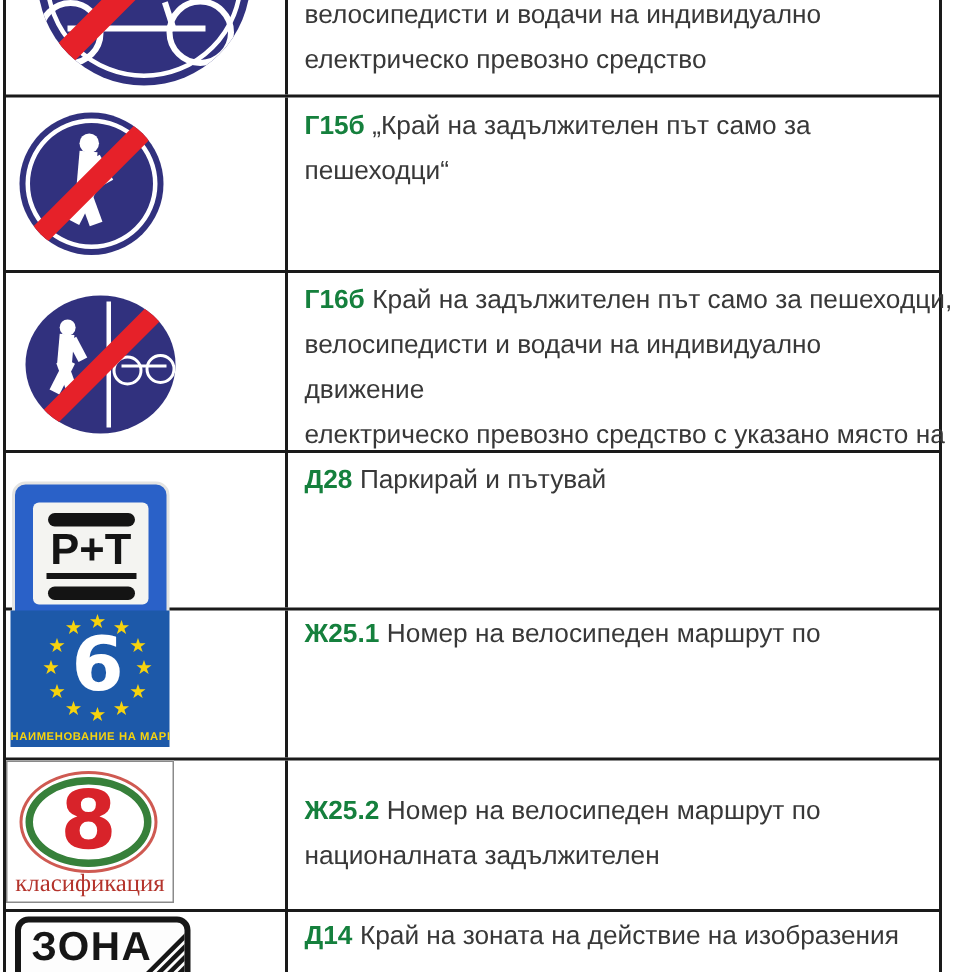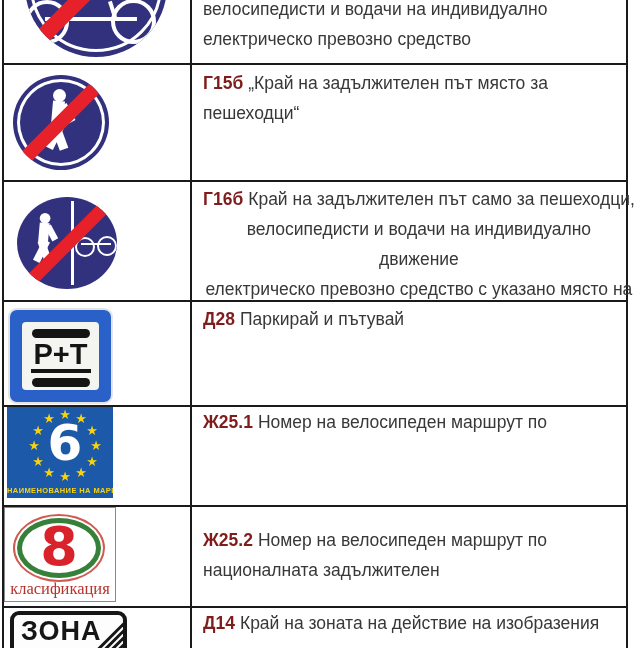--- a/index.html
+++ b/index.html
@@ -4,21 +4,21 @@
 <style>
   html,body{margin:0;padding:0;background:#fff;}
   .page{position:relative;width:638px;height:648px;background:#fff;overflow:hidden;
         font-family:"Liberation Sans",sans-serif;color:#383838;}
   .tablewrap{position:absolute;left:2px;top:-120px;width:626px;
              border-left:2px solid #1a1a1a;border-right:2px solid #1a1a1a;box-sizing:border-box;}
   .row{display:flex;border-bottom:2px solid #1a1a1a;box-sizing:border-box;}
   .cell-sign{width:188px;border-right:2px solid #1a1a1a;box-sizing:border-box;position:relative;flex:none;}
   .cell-text{flex:1;padding-left:11px;box-sizing:border-box;}
   .tline{line-height:30px;font-size:17.5px;white-space:nowrap;}
-  b.code{font-weight:bold;color:#7f1d1d;}
+  b.code{font-weight:bold;color:#15803d;}
   b.code:not(:empty){margin-right:5px;}
 
   
   .navy-circle{position:absolute;border-radius:50%;background:#31317e;overflow:hidden;}
   .inner-ring{position:absolute;inset:4px;border:3px solid #fff;border-radius:50%;}
   .slash{position:absolute;background:#e62129;border-radius:2px;transform:rotate(45deg);}
 
   .wheel{position:absolute;border:4px solid #fff;border-radius:50%;box-sizing:border-box;}
   .wbar{position:absolute;background:#fff;}
 
@@ -98,27 +98,27 @@
               <div class="torso"></div>
               <div class="arm"></div>
             <div class="leg-f"></div>
               <div class="leg-b"></div>
           </div>
           <div class="slash" style="left:41px;top:-10px;width:14px;height:114px;"></div>
         </div>
       </div>
       <div class="cell-text" style="padding-top:3px;">
         <div class="tline">
-          <b class="code">Г15б</b><span>„Край на задължителен път място за</span>
+          <b class="code">Г15б</b><span>„Край на задължителен път само за</span>
         </div>
         <div class="tline">пешеходци“</div>
       </div>
     </div>
 
-    <div class="row" style="height:120px;text-align:center;">
+    <div class="row" style="height:120px;">
       <div class="cell-sign">
         <div class="navy-circle" style="left:13px;top:15px;width:100px;height:92px;">
           <div class="wbar" style="left:54px;top:4px;width:3px;height:84px;"></div>
           <div class="ped" style="left:8px;top:16px;width:40px;height:52px;transform:scale(0.82);transform-origin:top left;">
             <div class="head"></div>
               <div class="torso"></div>
               <div class="arm"></div>
             <div class="leg-f"></div>
               <div class="leg-b"></div>
           </div>
@@ -133,21 +133,21 @@
           <b class="code">Г16б</b><span>Край на задължителен път само за пешеходци,</span>
         </div>
         <div class="tline">велосипедисти и водачи на индивидуално</div>
         <div class="tline">движение</div>
         <div class="tline">електрическо превозно средство с указано място на</div>
       </div>
     </div>
 
     <div class="row" style="height:105px;">
       <div class="cell-sign">
-        <div class="prt" style="left:4px;top:6px;width:105px;height:96px;">
+        <div class="prt" style="left:4px;top:19px;width:105px;height:96px;">
           <div class="prt-inner">
             <div class="prt-bar"></div>
             <div class="prt-label">P+T</div>
             <div class="prt-bar" style="margin-top:5px;"></div>
           </div>
         </div>
       </div>
       <div class="cell-text" style="padding-top:2px;">
         <div class="tline">
           <b class="code">Д28</b><span>Паркирай и пътувай</span>

